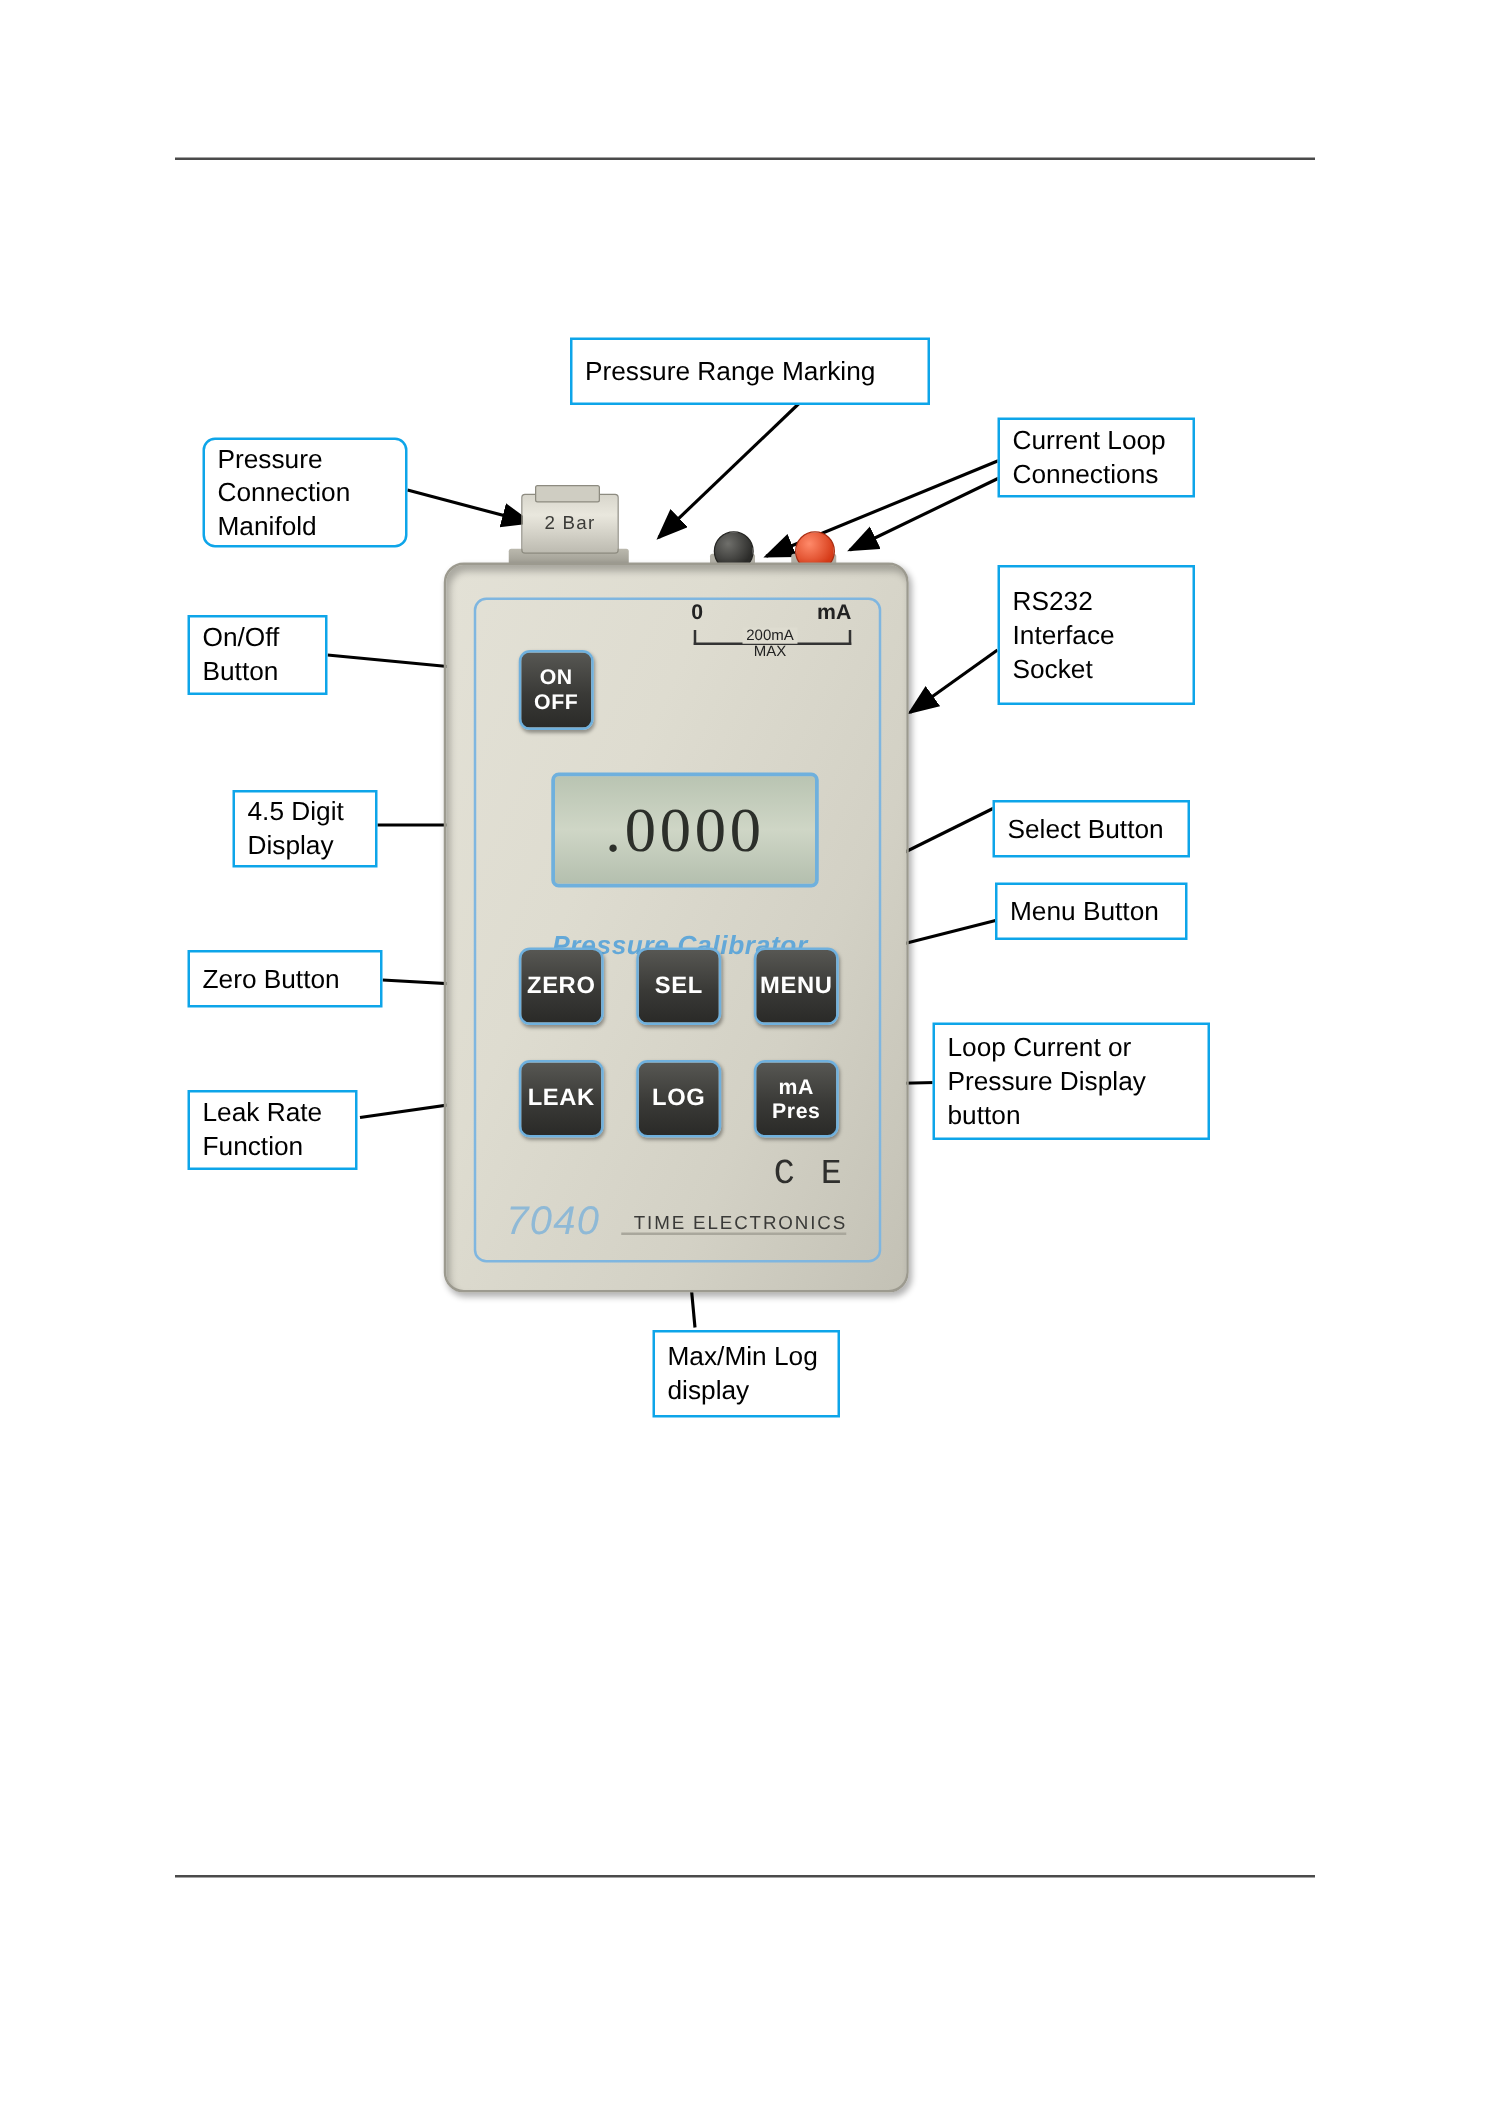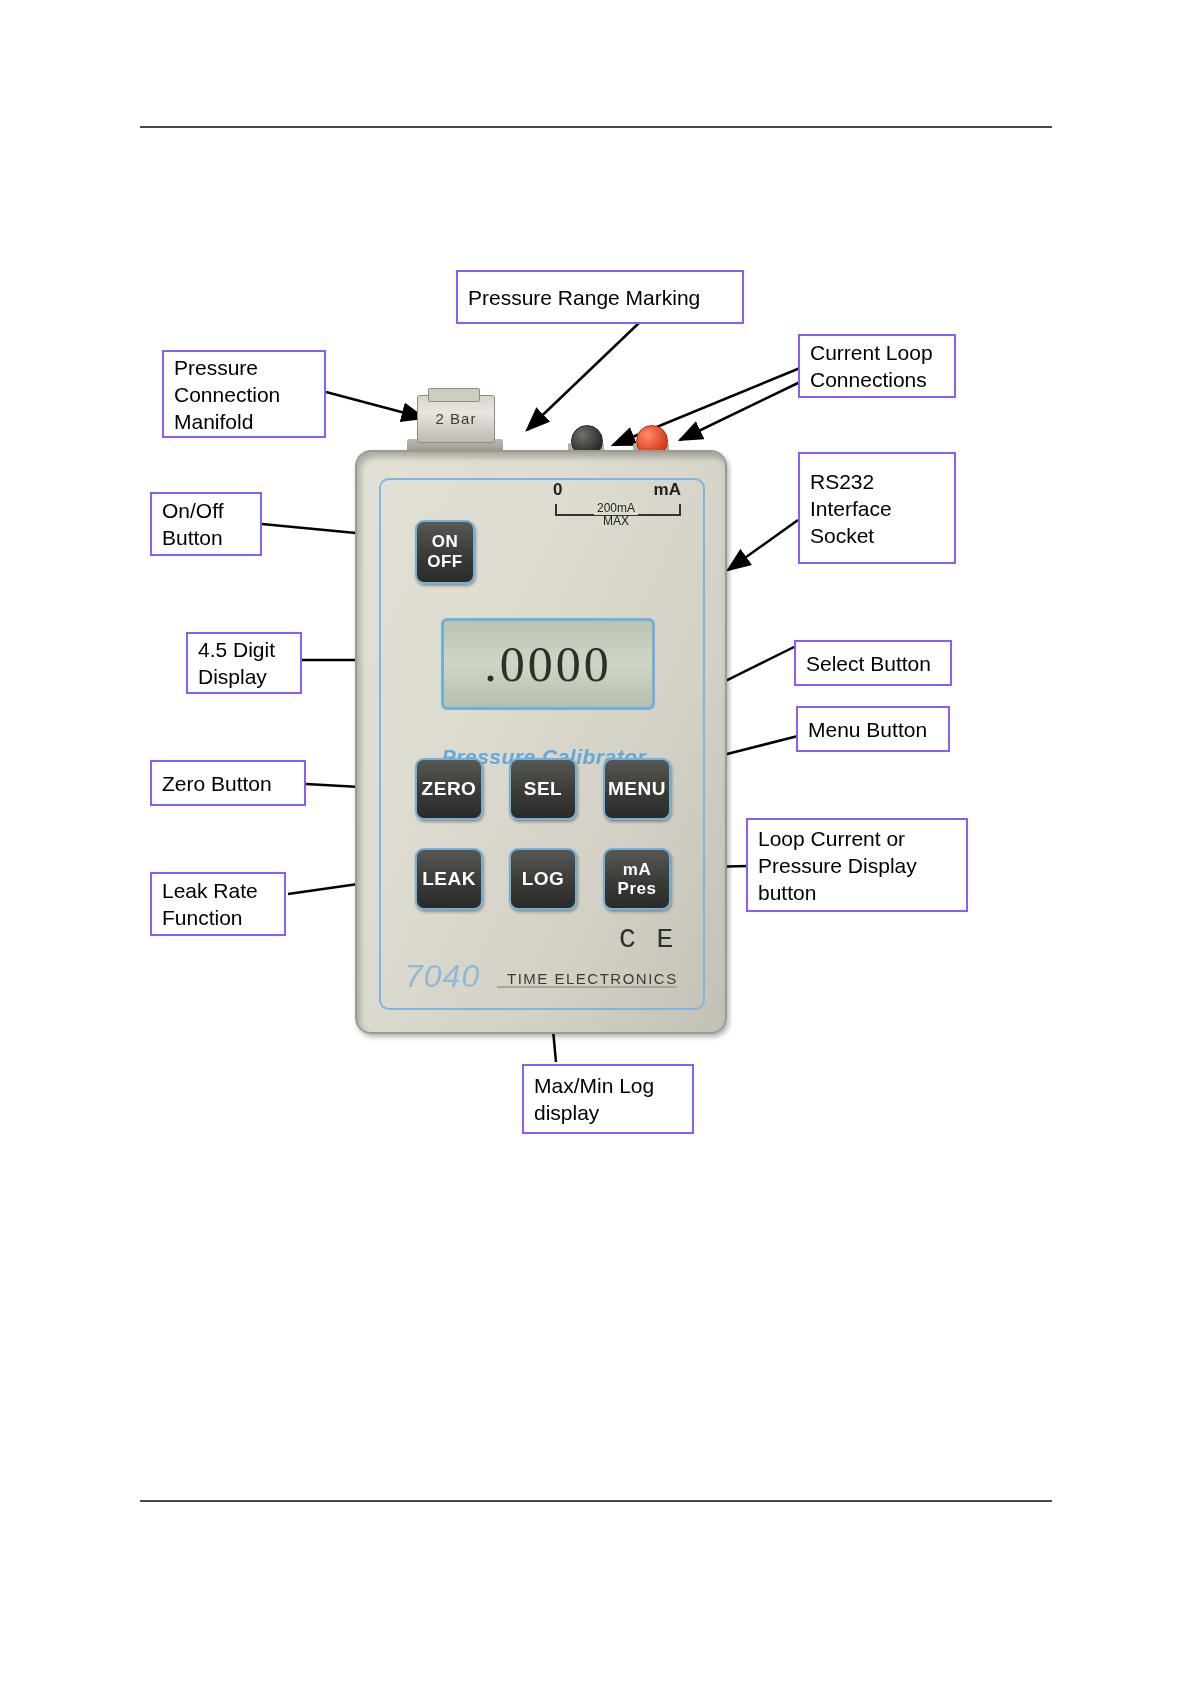--- a/index.html
+++ b/index.html
@@ -21,21 +21,21 @@
     width: 912px;
     height: 0;
     border-top: 2px solid #4a4a4a;
   }
   #rule-top { top: 126px; }
   #rule-bottom { top: 1500px; }
 
   
   .callout {
     position: absolute;
-    border: 2px solid #8b5cf6;
+    border: 2px solid #0ea5e9;
     background: #fff;
     box-sizing: border-box;
     display: flex;
     align-items: center;
     padding: 6px 10px;
     font-size: 21px;
     line-height: 27px;
     color: #000;
   }
   .callout span { display: block; }
@@ -328,21 +328,21 @@
 
 <div class="callout" id="c-range" style="left:456px; top:270px; width:288px; height:54px;">
   <span>Pressure Range Marking</span>
 </div>
 
 <div class="callout" id="c-loop" style="left:798px; top:334px; width:158px; height:64px; white-space:pre-line;">
   <span>Current Loop
 Connections</span>
 </div>
 
-<div class="callout" id="c-manifold" style="left:162px; top:350px; width:164px; height:88px; white-space:pre-line;">
+<div class="callout" id="c-manifold" style="left:162px; top:350px; width:164px; height:88px; white-space:pre-line;border-radius:10px;">
   <span>Pressure
 Connection
 Manifold</span>
 </div>
 
 <div class="callout" id="c-rs232" style="left:798px; top:452px; width:158px; height:112px; white-space:pre-line;">
   <span>RS232
 Interface
 Socket</span>
 </div>
@@ -373,21 +373,21 @@
   <span>Loop Current or
 Pressure Display
 button</span>
 </div>
 
 <div class="callout" id="c-leak" style="left:150px; top:872px; width:136px; height:64px; white-space:pre-line;">
   <span>Leak Rate
 Function</span>
 </div>
 
-<div class="callout" id="c-log" style="left:522px; top:1064px; width:172px; height:70px; white-space:pre-line;">
+<div class="callout" id="c-log" style="left:522px; top:1064px; width:150px; height:70px; white-space:pre-line;">
   <span>Max/Min Log
 display</span>
 </div>
 
 <div id="device-wrap">
 
   <div id="manifold-base"></div>
 
   <div id="manifold">
     <div id="manifold-top"></div>

